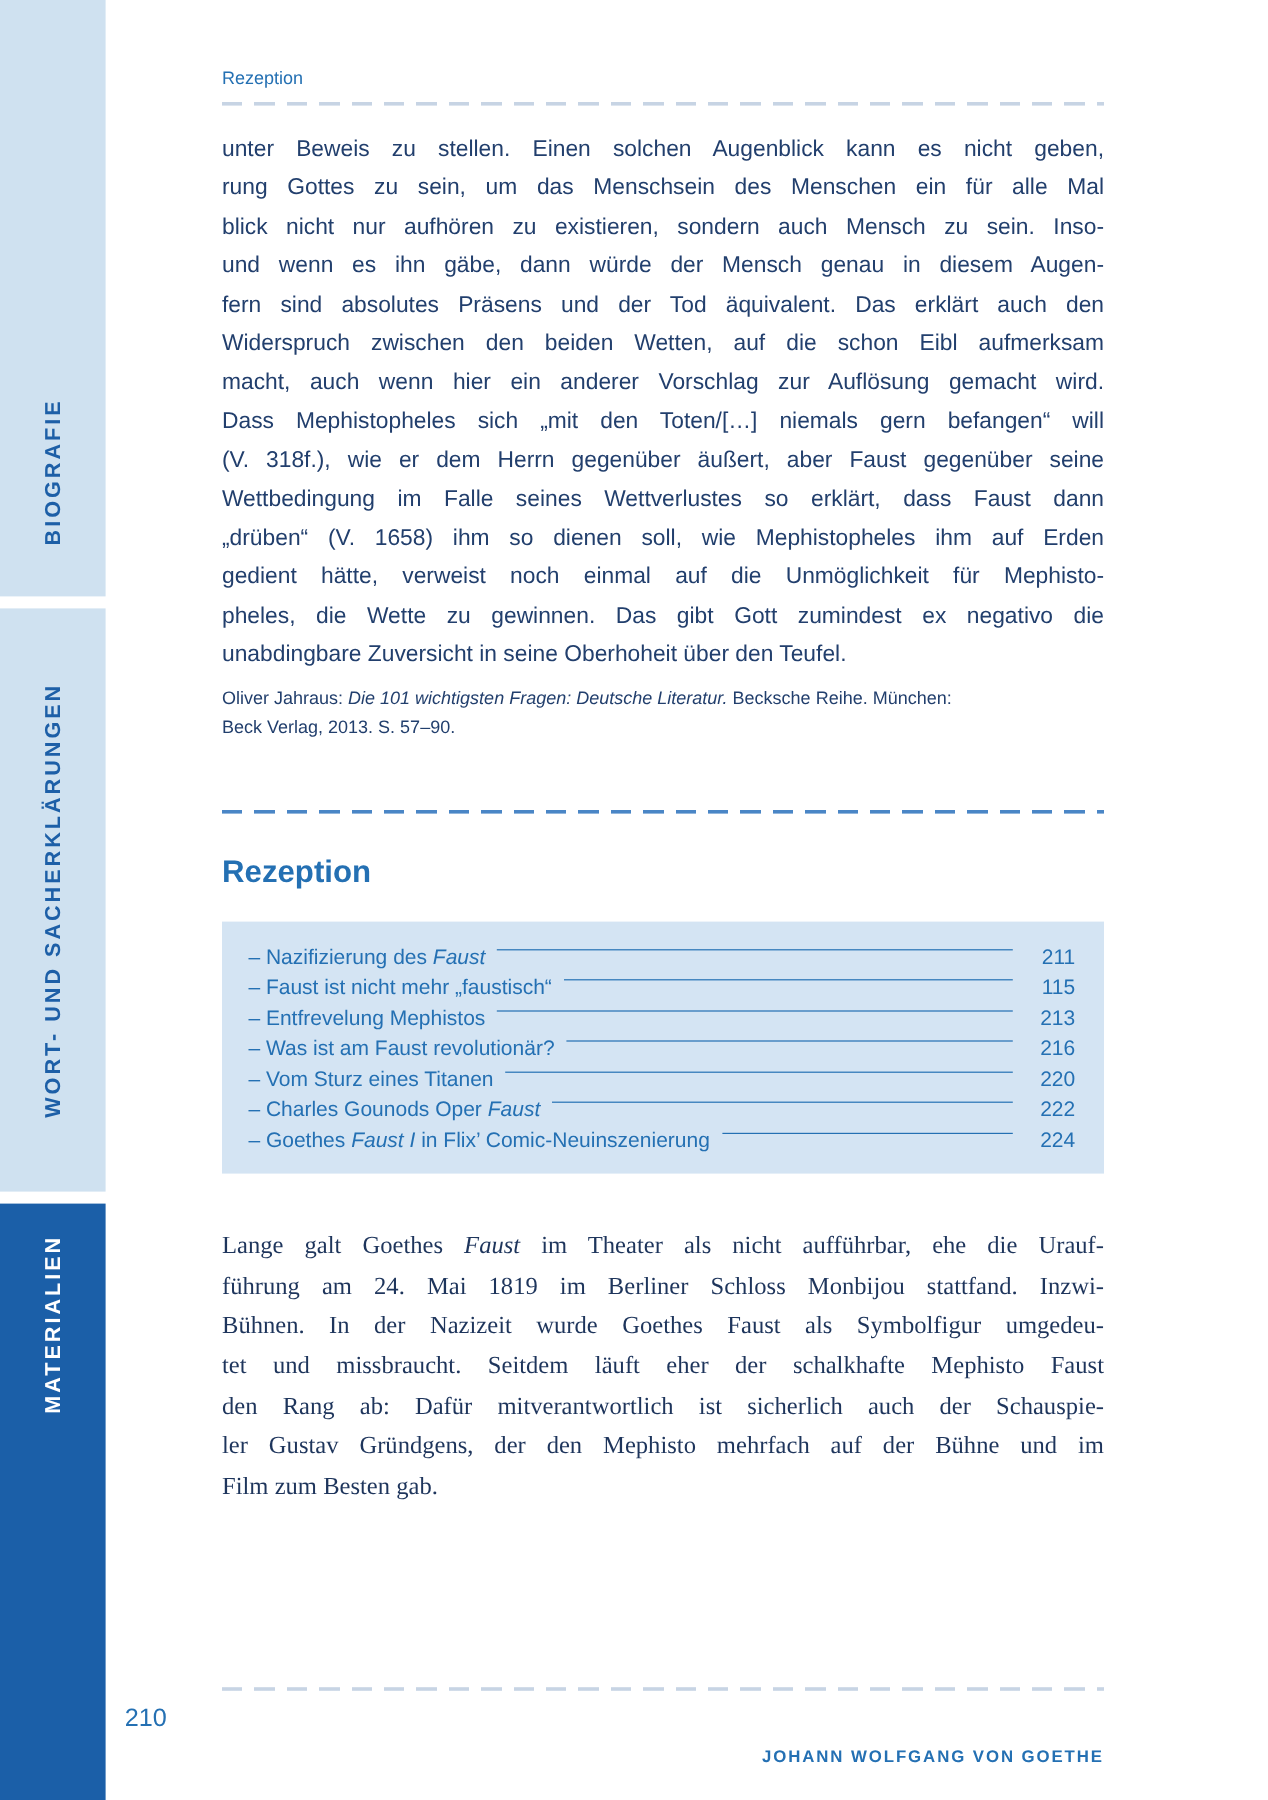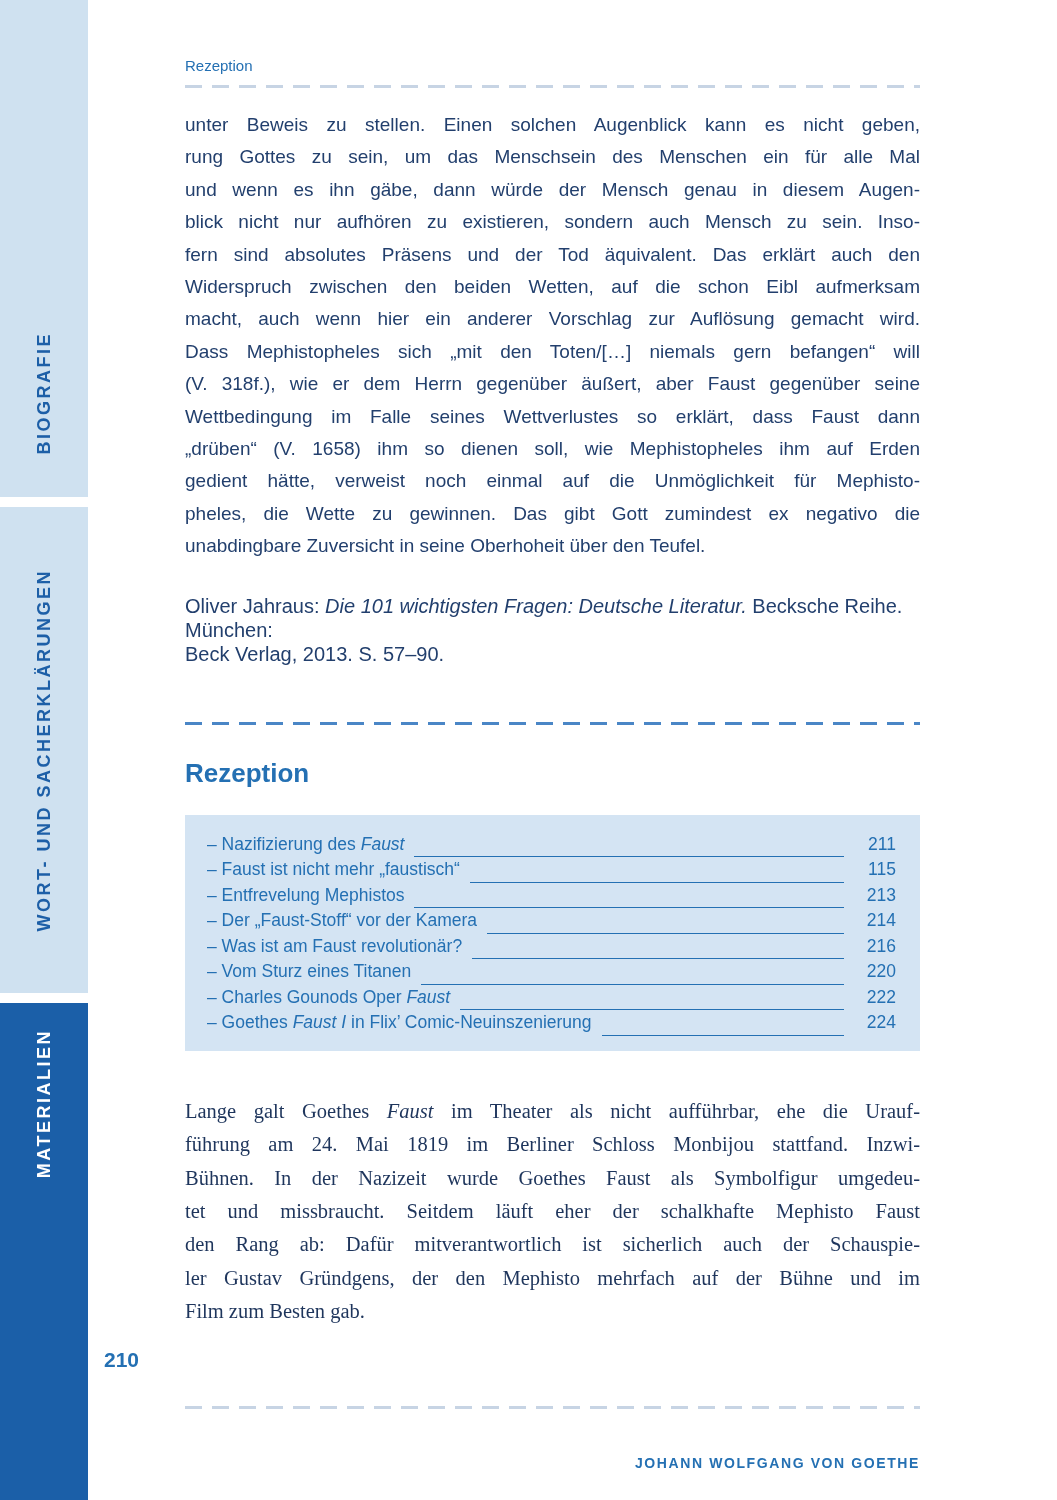--- a/index.html
+++ b/index.html
@@ -34,44 +34,44 @@
   .mid-rule  { margin-top:56px; }
   
   .tline { text-align:justify; text-align-last:justify; }
   .tline.last { text-align-last:left; }
   .it { font-style:italic; }
   .para-sans {
     margin-top:21px; font-size:19px; line-height:32.4px;
     color:var(--text,#223f6d);
   }
   .citation {
-    margin-top:31px; font-size:20px; line-height:24px;
+    margin-top:8px; font-size:15px; line-height:24px;
     color:var(--text,#223f6d);
   }
   .citation .tline { text-align:left; text-align-last:left; }
   .section-title { margin-top:33px; font-size:26px; font-weight:bold; color:var(--accent,#2470b3); }
   
   .toc-box {
     margin-top:26px; background:var(--toc_bg,#d4e4f3);
     padding:17px 24px 15px 22px; color:var(--accent,#2470b3); font-size:17.5px;
   }
-  .toc-row { display:flex; align-items:flex-end; line-height:25.5px; }
+  .toc-row { display:flex; align-items:flex-start; line-height:25.5px; }
   .toc-label { white-space:nowrap; }
   .toc-leader { flex:1; height:7px; border-bottom:1.5px solid var(--accent,#2470b3); margin:0 10px; }
   .toc-page { min-width:42px; text-align:right; }
   
   .para-serif {
     margin-top:44px; font-family:Liberation Serif, serif;
     font-size:20.5px; line-height:33.4px; color:var(--text_serif,#1e355c);
   }
   
   .foot-rule { position:absolute; left:185px; top:1406px; width:735px; }
   .footer-page-num {
-    position:absolute; left:104px; top:1348px;
-    font-size:21px; font-weight:bold; color:var(--accent,#2470b3);
+    position:absolute; left:104px; top:1420px;
+    font-size:21px; font-weight:normal; color:var(--accent,#2470b3);
   }
   .footer-author {
     position:absolute; left:185px; top:1427px; width:735px; text-align:right;
     font-size:14px; font-weight:bold; letter-spacing:1.6px; color:var(--accent,#2470b3);margin-top:28px;
   }
 </style>
 </head>
 <body>
 
 <div class="page">
@@ -88,22 +88,22 @@
     </div>
   </aside>
 
   <main class="content">
     <div class="running-head">Rezeption</div>
     <div class="dash dash-light head-rule"></div>
 
     <div class="para-sans">
         <div class="tline"><span>unter Beweis zu stellen. Einen solchen Augenblick kann es nicht geben,</span></div>
         <div class="tline"><span>rung Gottes zu sein, um das Menschsein des Menschen ein für alle Mal</span></div>
+        <div class="tline"><span>blick nicht nur aufhören zu existieren, sondern auch Mensch zu sein. Inso-</span></div>
         <div class="tline"><span>und wenn es ihn gäbe, dann würde der Mensch genau in diesem Augen-</span></div>
-        <div class="tline"><span>blick nicht nur aufhören zu existieren, sondern auch Mensch zu sein. Inso-</span></div>
         <div class="tline"><span>fern sind absolutes Präsens und der Tod äquivalent. Das erklärt auch den</span></div>
         <div class="tline"><span>Widerspruch zwischen den beiden Wetten, auf die schon Eibl aufmerksam</span></div>
         <div class="tline"><span>macht, auch wenn hier ein anderer Vorschlag zur Auflösung gemacht wird.</span></div>
         <div class="tline"><span>Dass Mephistopheles sich „mit den Toten/[…] niemals gern befangen“ will</span></div>
         <div class="tline"><span>(V. 318f.), wie er dem Herrn gegenüber äußert, aber Faust gegenüber seine</span></div>
         <div class="tline"><span>Wettbedingung im Falle seines Wettverlustes so erklärt, dass Faust dann</span></div>
         <div class="tline"><span>„drüben“ (V. 1658) ihm so dienen soll, wie Mephistopheles ihm auf Erden</span></div>
         <div class="tline"><span>gedient hätte, verweist noch einmal auf die Unmöglichkeit für Mephisto-</span></div>
         <div class="tline"><span>pheles, die Wette zu gewinnen. Das gibt Gott zumindest ex negativo die</span></div>
         <div class="tline last"><span>unabdingbare Zuversicht in seine Oberhoheit über den Teufel.</span></div>
@@ -126,25 +126,20 @@
         </div>
         <div class="toc-row">
           <span class="toc-label"><span>– Faust ist nicht mehr „faustisch“</span></span>
           <span class="toc-leader"></span>
           <span class="toc-page">115</span>
         </div>
         <div class="toc-row">
           <span class="toc-label"><span>– Entfrevelung Mephistos</span></span>
           <span class="toc-leader"></span>
           <span class="toc-page">213</span>
-        </div>
-        <div class="toc-row">
-          <span class="toc-label"><span>– Der „Faust-Stoff“ vor der Kamera</span></span>
-          <span class="toc-leader"></span>
-          <span class="toc-page">214</span>
         </div>
         <div class="toc-row">
           <span class="toc-label"><span>– Was ist am Faust revolutionär?</span></span>
           <span class="toc-leader"></span>
           <span class="toc-page">216</span>
         </div>
         <div class="toc-row">
           <span class="toc-label"><span>– Vom Sturz eines Titanen</span></span>
           <span class="toc-leader"></span>
           <span class="toc-page">220</span>

